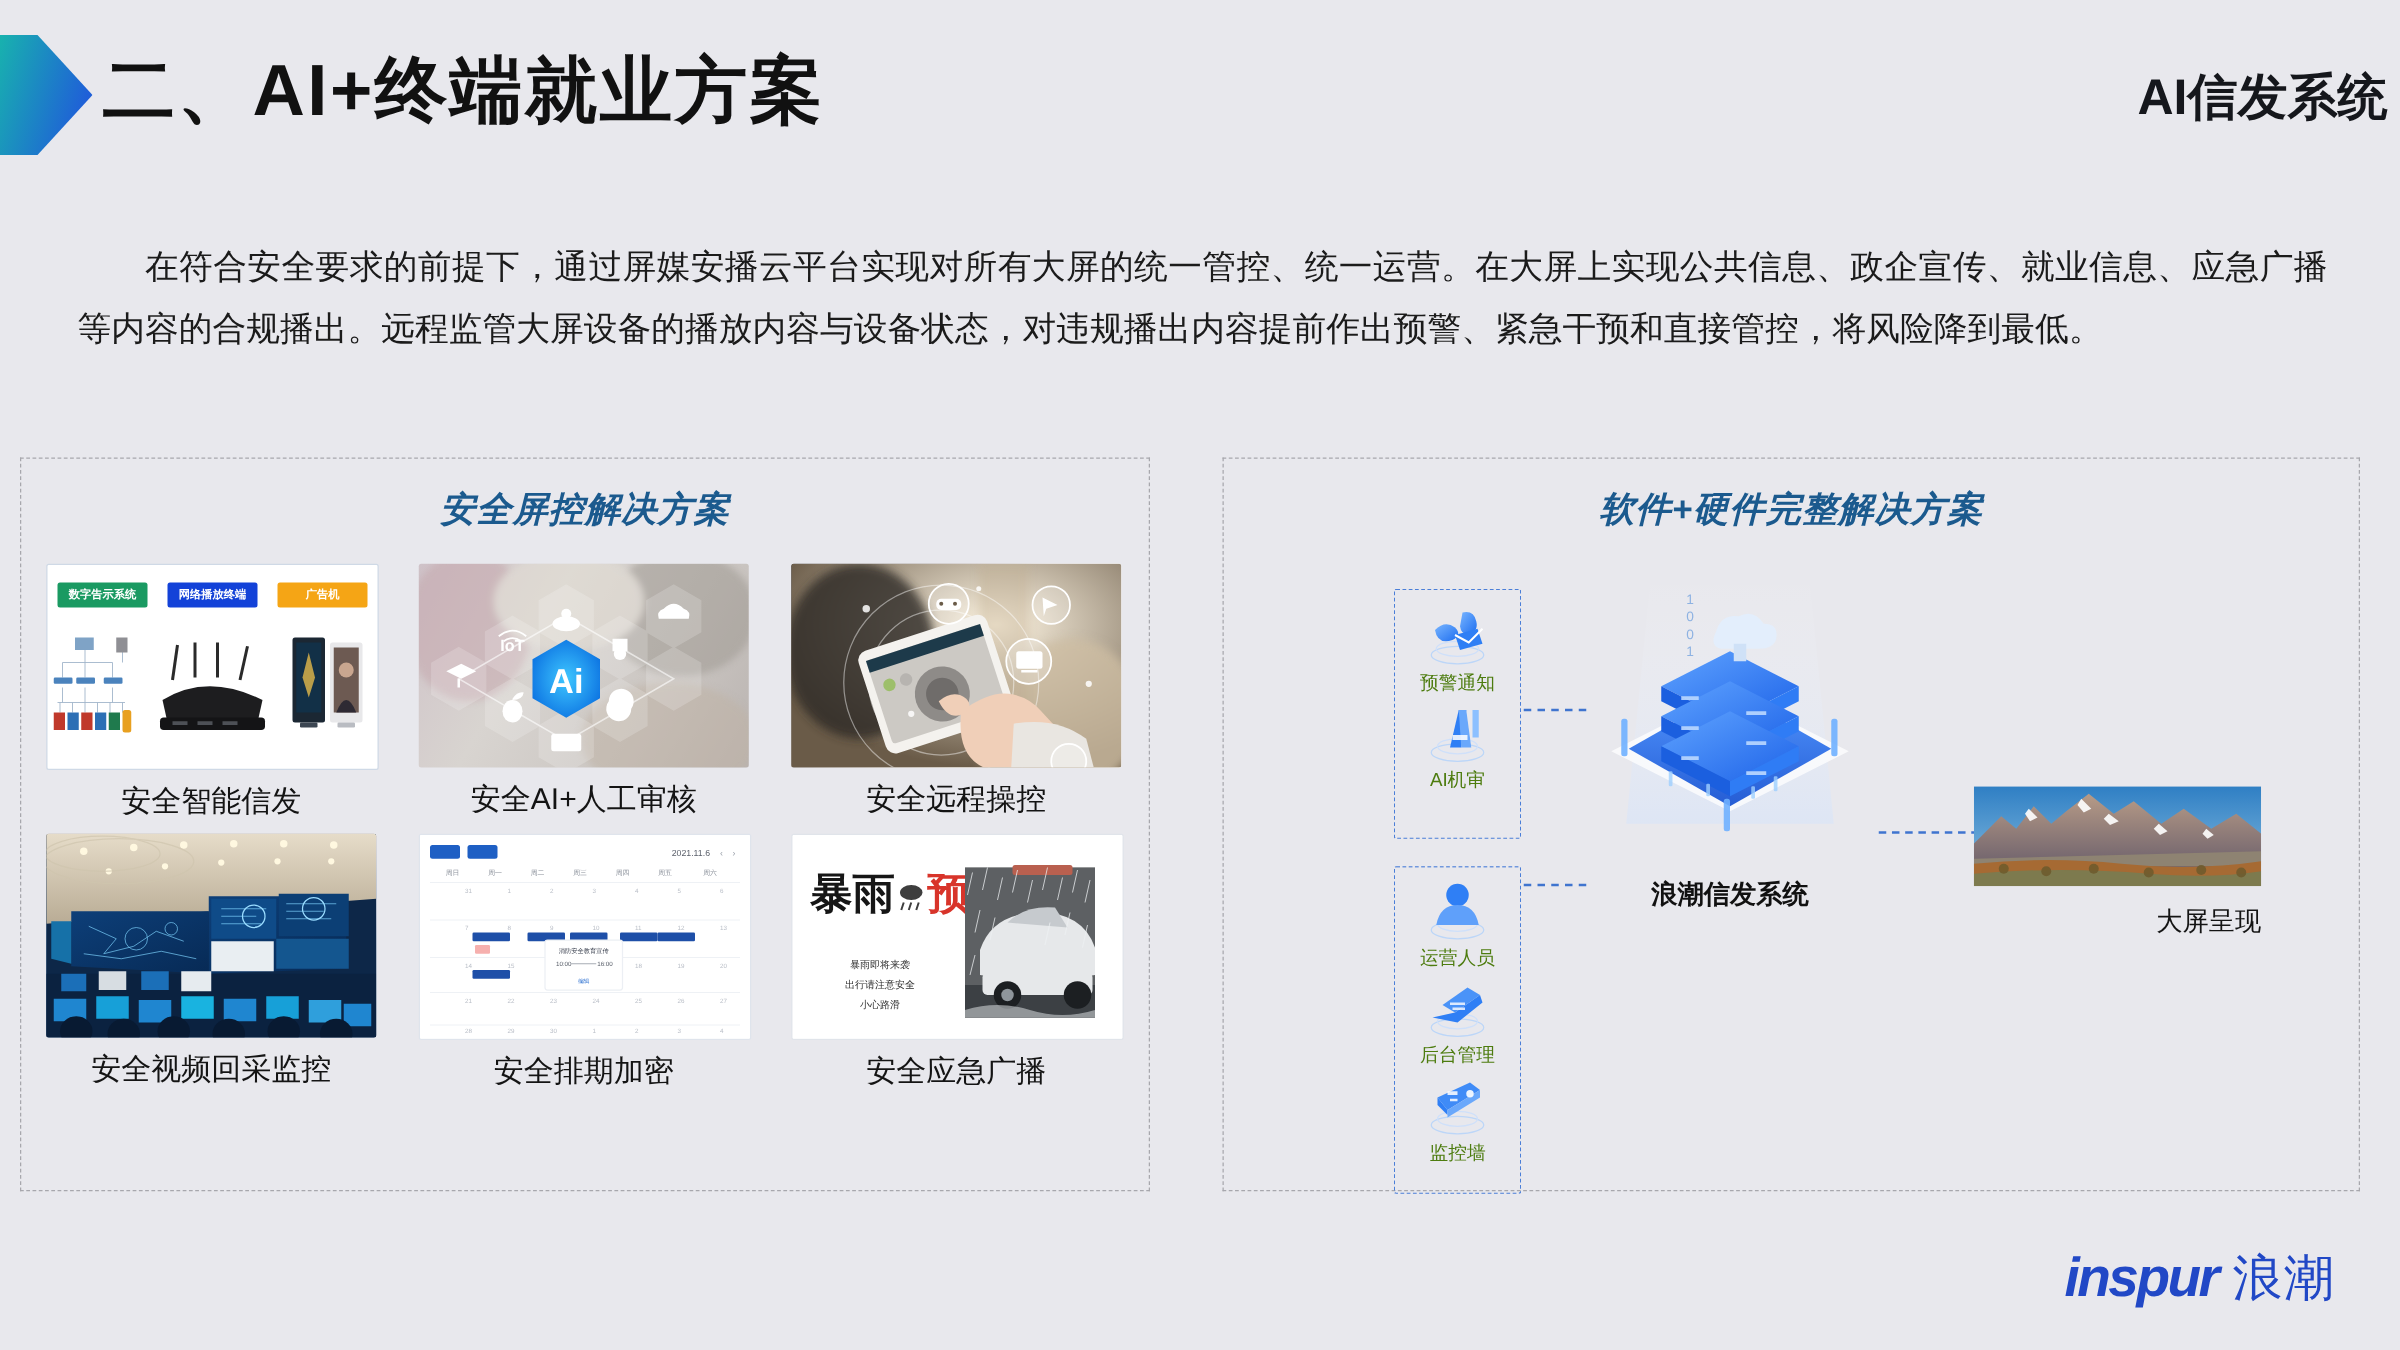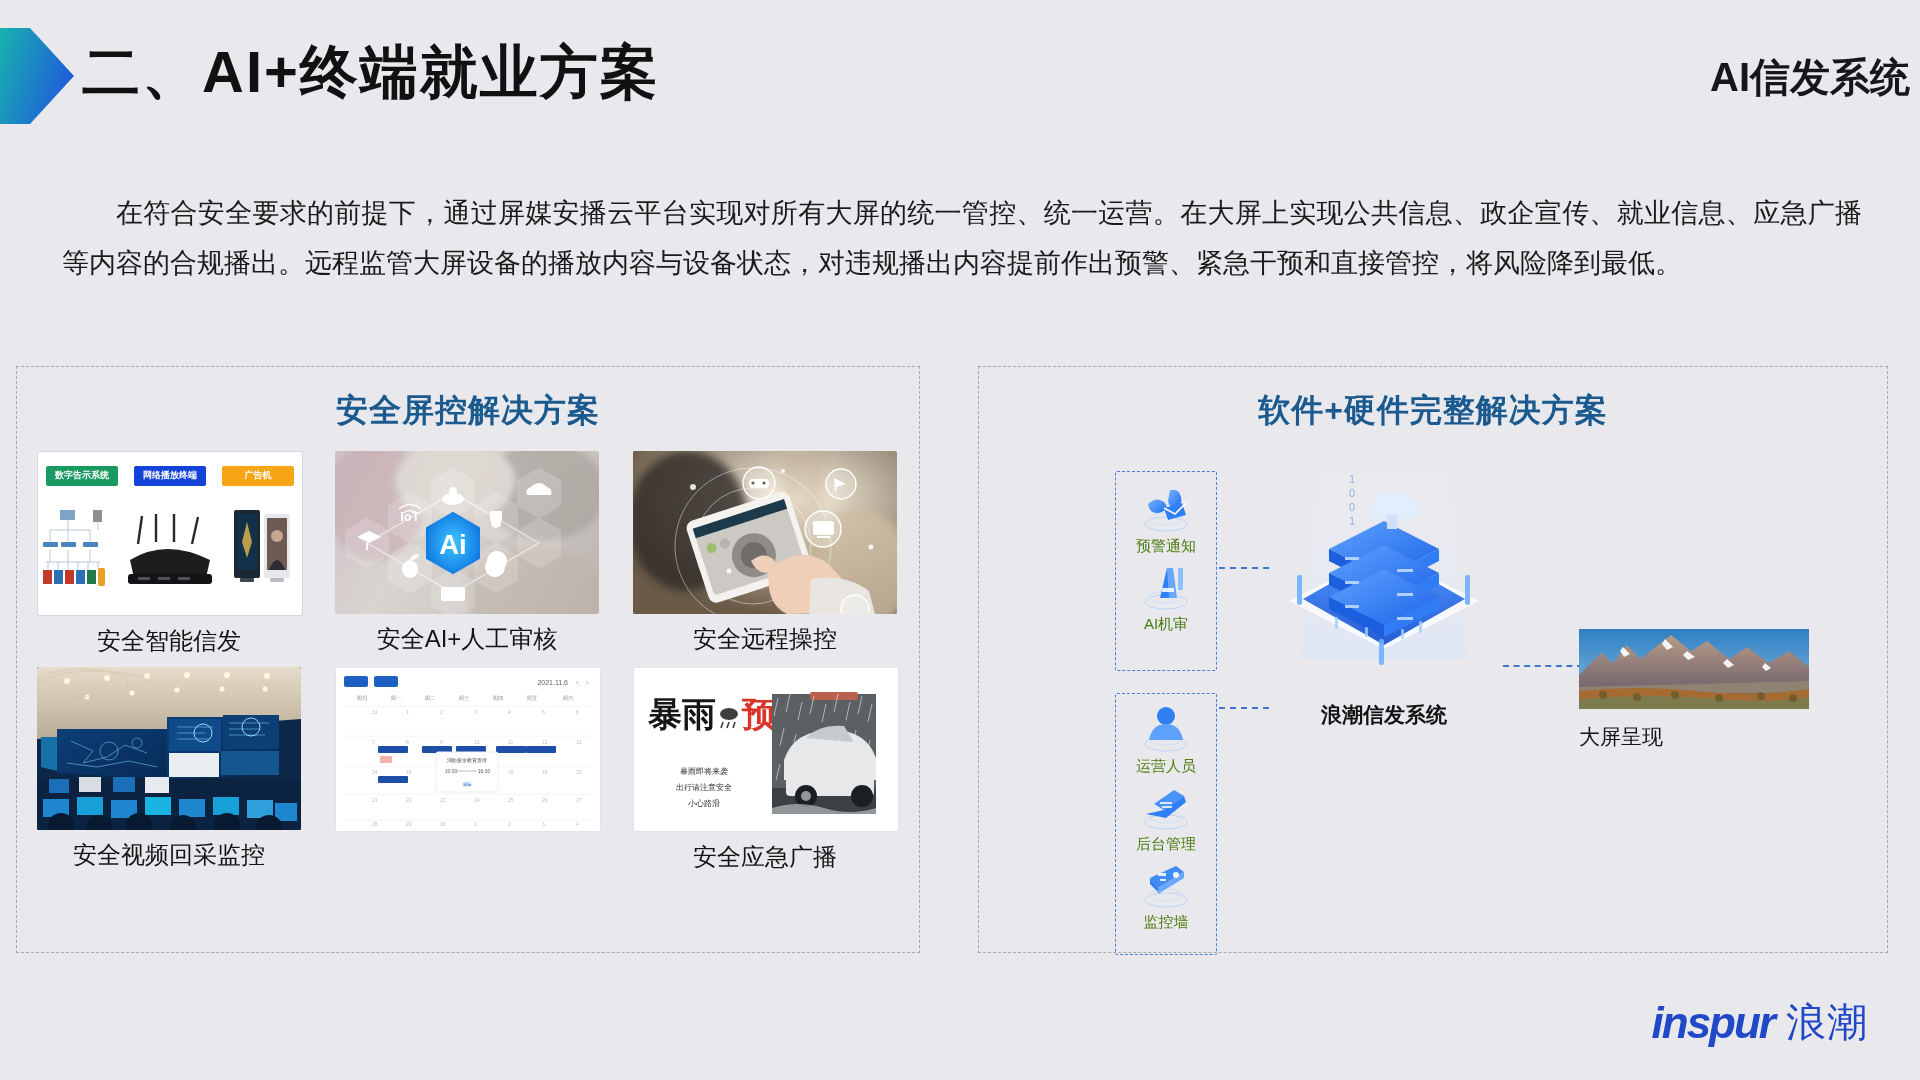--- a/index.html
+++ b/index.html
@@ -30,22 +30,23 @@
     text-align:justify;text-indent:2em;
   }
   
   .panel{
     position:absolute;border:1px dashed #a7a7ad;background:transparent;
   }
   .panel-left{left:16px;top:366px;width:902px;height:585px;}
   .panel-right{left:978px;top:366px;width:908px;height:585px;}
   .panel-title{
     position:absolute;top:22px;left:0;width:100%;
-    text-align:center;font-size:32px;font-weight:bold;color:#1b5a8e;
+    text-align:center;font-size:28px;font-weight:bold;color:#1b5a8e;
     letter-spacing:1px;
+    font-style:italic;
   }
   
   .cards{position:absolute;left:20px;top:84px;width:862px;}
   .card-row{display:flex;gap:34px;margin-bottom:10px;}
   .card{width:264px;}
   .thumb{
     width:264px;height:163px;border-radius:2px;overflow:hidden;
     position:relative;background:#fff;
   }
   .caption{
@@ -87,21 +88,21 @@
   .server{position:absolute;left:290px;top:10px;width:230px;height:250px;}
   .server-label{
     position:absolute;left:255px;top:262px;width:300px;text-align:center;
     font-size:21px;font-weight:bold;color:#111;white-space:nowrap;
   }
   .mountain{
     position:absolute;left:600px;top:190px;width:230px;height:80px;
     overflow:hidden;
   }
   .mountain-label{
-    position:absolute;left:600px;top:284px;width:230px;text-align:left;
+    position:absolute;left:600px;top:284px;width:230px;text-align:right;
     font-size:21px;color:#141414;white-space:nowrap;
   }
   .dash-h{position:absolute;border-top:2px dashed #3f74cf;height:0;}
   
   .logo{position:absolute;right:52px;bottom:30px;display:flex;align-items:center;gap:12px;}
   .logo-en{
     font-size:44px;font-weight:bold;font-style:italic;color:#2148c6;
     letter-spacing:-2px;font-family:"Liberation Sans",sans-serif;
   }
   .logo-cn{font-size:40px;font-weight:normal;color:#2148c6;letter-spacing:1px;}
@@ -474,20 +475,21 @@
             <g>
               <rect x="100" y="84" width="62" height="40" rx="2" fill="#ffffff" stroke="#eceff4"></rect>
               <text x="131" y="94" text-anchor="middle" font-size="5" fill="#3c4250" font-family="Liberation Sans,sans-serif">消防安全教育宣传</text>
               <text x="115" y="105" text-anchor="middle" font-size="5" fill="#555b66" font-family="Liberation Sans,sans-serif">10:00</text>
               <path d="M121 103 H141" stroke="#9aa0aa" stroke-width="0.7"></path>
               <text x="148" y="105" text-anchor="middle" font-size="5" fill="#555b66" font-family="Liberation Sans,sans-serif">16:00</text>
               <text x="131" y="118" text-anchor="middle" font-size="4.5" fill="#2a6fd0" font-family="Liberation Sans,sans-serif">编辑</text>
             </g>
           </svg>
         </div>
+        <div class="caption">安全排期加密</div>
       </div>
 
       <div class="card">
         <div class="thumb t6">
           <svg viewBox="0 0 264 163" width="264" height="163">
             <rect width="264" height="163" fill="#ffffff"></rect>
             <text x="14" y="58" font-size="34" font-weight="bold" fill="#161616" font-family="Liberation Sans,sans-serif">暴雨</text>
             <g>
               <ellipse cx="95" cy="46" rx="9" ry="6" fill="#3e3e3e"></ellipse>
               <g stroke="#3e3e3e" stroke-width="1.6">

